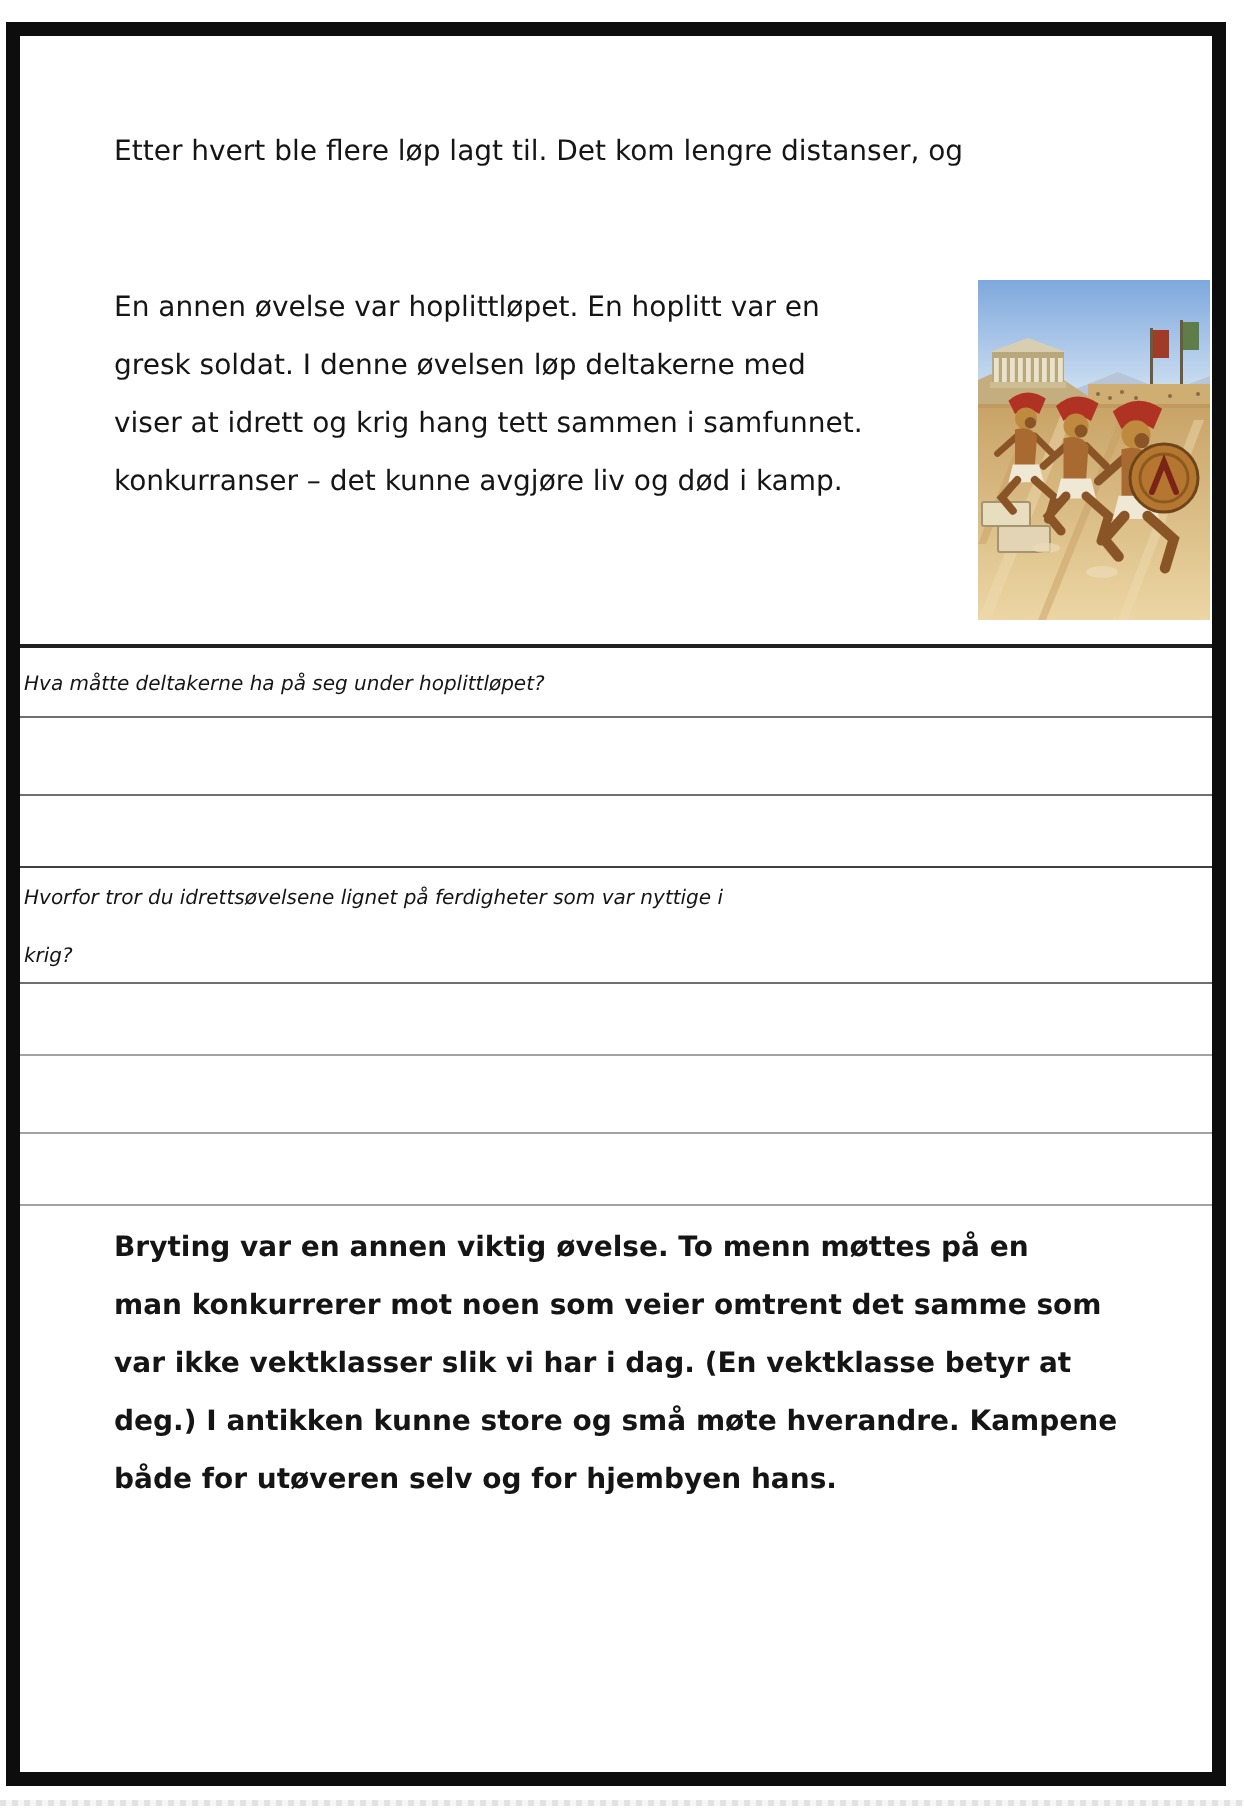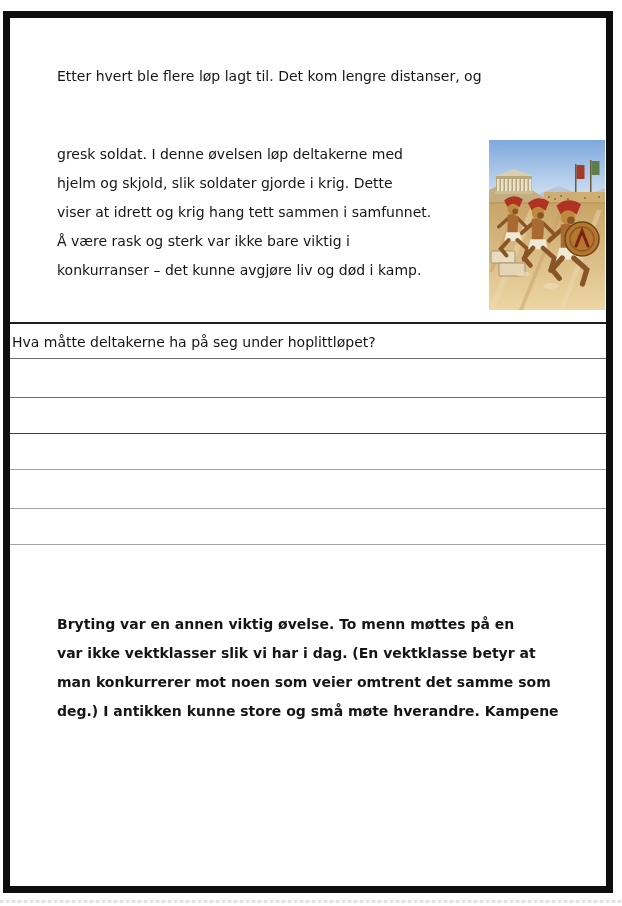--- a/index.html
+++ b/index.html
@@ -14,21 +14,21 @@
   }
   .inner { position:relative; width:100%; height:100%; }
   .para { position:absolute; font-size:14px; line-height:29px; }
   .line { white-space:nowrap; height:29px; }
   #p1 { left:47px; top:44px; }
   #p2 { left:47px; top:122px; width:430px; }
   #p3 { left:47px; top:592px;font-weight:bold; }
   .illustration { position:absolute; left:479px; top:122px; width:116px; height:170px; }
   .qtable {
     position:absolute; left:0; top:304px; width:596px;
-    border-top:2px solid #1f1f1f; font-size:14px;
+    border-top:2px solid #1f1f1f; font-size:10px;font-style:italic;
   }
   .row { box-sizing:border-box; padding-left:2px; line-height:29px; }
   .r-q1 { height:35px; padding-top:4px; border-bottom:1px solid #6f6f6f; }
   .r-a1 { height:39px; border-bottom:1px solid #6f6f6f; }
   .r-a2 { height:36px; border-bottom:1px solid #3f3f3f; }
   .r-q2 { height:58px; padding-top:2px; line-height:28px; border-bottom:1px solid #6f6f6f; overflow:visible; }
   .r-a3 { height:36px; border-bottom:1px solid #a3a3a3; }
   .r-a4 { height:39px; border-bottom:1px solid #a3a3a3; }
   .r-a5 { height:36px; border-bottom:1px solid #a3a3a3; }
   .page-edge {
@@ -123,41 +123,45 @@
           <circle cx="93" cy="99" r="17" fill="#b5762f" stroke="#6e4518" stroke-width="1.5"></circle>
           <circle cx="93" cy="99" r="12" fill="none" stroke="#8a5a22" stroke-width="1.5"></circle>
           <path d="M87 106 L93 91 L99 106" stroke="#7a2418" stroke-width="3" fill="none" stroke-linecap="round"></path>
         </g>
         <ellipse cx="62" cy="146" rx="8" ry="3" fill="#eedcb6" opacity="0.7"></ellipse>
         <ellipse cx="34" cy="134" rx="7" ry="2.5" fill="#eedcb6" opacity="0.7"></ellipse>
       </svg>
     </div>
 
     <div class="para" id="p2">
+      <div class="line">En annen øvelse var hoplittløpet. En hoplitt var en</div>
       <div class="line">gresk soldat. I denne øvelsen løp deltakerne med</div>
-      <div class="line">hjelm og skjold, slik soldater gjorde i krig. Dette</div>
       <div class="line">viser at idrett og krig hang tett sammen i samfunnet.</div>
-      <div class="line">Å være rask og sterk var ikke bare viktig i</div>
       <div class="line">konkurranser – det kunne avgjøre liv og død i kamp.</div>
     </div>
 
     <div class="qtable">
       <div class="row r-q1">
         <div class="line">Hva måtte deltakerne ha på seg under hoplittløpet?</div>
       </div>
       <div class="row r-a1"></div>
       <div class="row r-a2"></div>
+      <div class="row r-q2">
+        <div class="line">Hvorfor tror du idrettsøvelsene lignet på ferdigheter som var nyttige i</div>
+        <div class="line">krig?</div>
+      </div>
       <div class="row r-a3"></div>
       <div class="row r-a4"></div>
       <div class="row r-a5"></div>
     </div>
 
     <div class="para" id="p3">
       <div class="line">Bryting var en annen viktig øvelse. To menn møttes på en</div>
+      <div class="line">man konkurrerer mot noen som veier omtrent det samme som</div>
       <div class="line">var ikke vektklasser slik vi har i dag. (En vektklasse betyr at</div>
-      <div class="line">man konkurrerer mot noen som veier omtrent det samme som</div>
       <div class="line">deg.) I antikken kunne store og små møte hverandre. Kampene</div>
+      <div class="line">både for utøveren selv og for hjembyen hans.</div>
     </div>
 
   </div>
 </div>
 
 <div class="page-edge"></div>
 
 </body></html>

